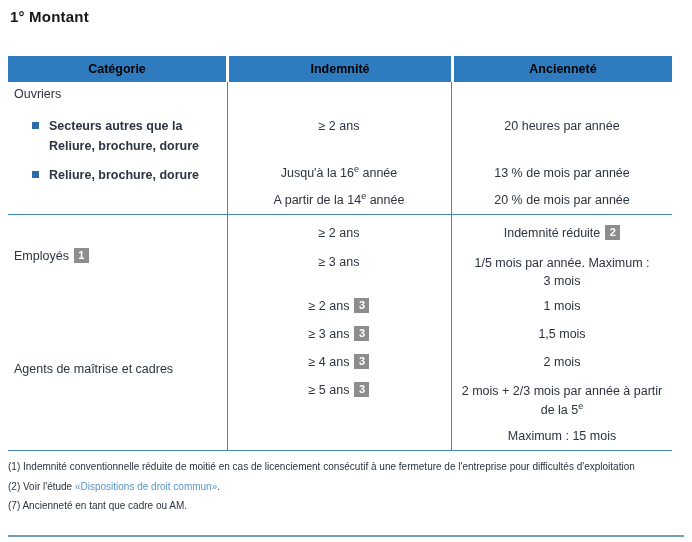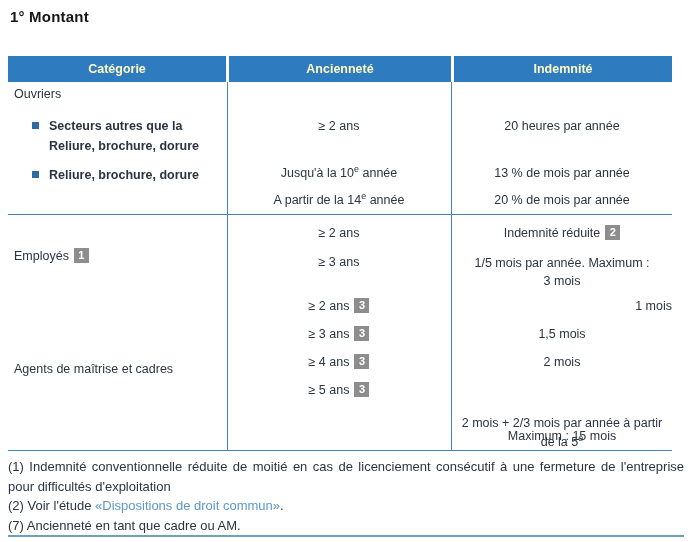--- a/index.html
+++ b/index.html
@@ -20,21 +20,21 @@
   .title{
     position:absolute;left:10px;top:8px;
     font-size:15px;font-weight:bold;color:#161616;letter-spacing:.2px;
   }
   
   .thead{
     position:absolute;left:8px;top:56px;width:664px;height:26px;
     display:grid;grid-template-columns:218px 222px 218px;column-gap:3px;
   }
   .th{
-    background:var(--header-bg);color:#fef9c3;font-size:12.5px;font-weight:bold;
+    background:var(--header-bg);color:#000000;font-size:12.5px;font-weight:bold;
     display:flex;align-items:center;justify-content:center;
   }
   
   .tbody{
     position:absolute;left:8px;top:82px;width:664px;height:368px;
     font-size:12.5px;line-height:16px;border-bottom:1px solid var(--line);
   }
   .vline{position:absolute;top:0;bottom:0;width:1px;background:var(--line);}
   .v1{left:219px}.v2{left:443px}
   .hline{position:absolute;left:0;width:664px;height:1px;background:var(--line);}
@@ -45,42 +45,42 @@
   .bitem{position:absolute;left:24px;width:196px;line-height:20px;white-space:nowrap;font-weight:bold;}
   .bsq{position:absolute;left:0;top:6px;width:7px;height:7px;background:var(--bullet);}
   .btxt{display:block;margin-left:17px;}
   .badge{
     display:inline-block;min-width:13px;height:15px;line-height:15px;padding:0 1px;
     background:var(--badge-bg);color:#fff;font-size:11px;font-weight:bold;
     text-align:center;margin-left:5px;vertical-align:1px;
   }
   sup{font-size:9px;line-height:0;}
   .two18{line-height:18px;}
-  .two19{line-height:19px;margin-top:32px;}
+  .two19{line-height:19px;}
   
   .footnotes{
     position:absolute;left:8px;top:457px;width:676px;
-    font-size:13px;line-height:19.5px;
+    font-size:10px;line-height:19.5px;
   }
   .fjust{text-align:justify;}
   .flink{color:var(--link);cursor:pointer;}
   .bottomline{
     position:absolute;left:8px;top:535px;width:676px;height:2px;
     background:var(--bottom-line);
   }
 </style>
 </head>
 <body>
 
 <div class="title">1° Montant</div>
 
 <div class="thead">
   <div class="th">Catégorie</div>
+  <div class="th">Indemnité</div>
   <div class="th">Ancienneté</div>
-  <div class="th">Indemnité</div>
 </div>
 
 <div class="tbody">
   <div class="vline v1"></div>
   <div class="vline v2"></div>
   <div class="hline h1"></div>
 
   <div class="blk" style="left:6px;top:4px;">Ouvriers</div>
 
   <div class="bitem" style="top:34px;">
@@ -90,21 +90,21 @@
       <span style="display:block">Reliure, brochure, dorure</span>
     </span>
   </div>
 
   <div class="bitem" style="top:83px;">
     <span class="bsq"></span>
     <span class="btxt">Reliure, brochure, dorure</span>
   </div>
 
   <div class="blk mid" style="top:36px;">≥ 2 ans</div>
-  <div class="blk mid" style="top:83px;"><span>Jusqu'à la 10</span><sup>e</sup><span> année</span></div>
+  <div class="blk mid" style="top:83px;"><span>Jusqu'à la 16</span><sup>e</sup><span> année</span></div>
   <div class="blk mid" style="top:110px;"><span>A partir de la 14</span><sup>e</sup><span> année</span></div>
 
   <div class="blk right" style="top:36px;">20 heures par année</div>
   <div class="blk right" style="top:83px;">13 % de mois par année</div>
   <div class="blk right" style="top:110px;">20 % de mois par année</div>
 
   <div class="blk" style="left:6px;top:166px;">
     <span>Employés</span><span class="badge">1</span>
   </div>
 
@@ -119,21 +119,21 @@
     <span style="display:block">3 mois</span>
   </div>
 
   <div class="blk" style="left:6px;top:279px;">Agents de maîtrise et cadres</div>
 
   <div class="blk mid" style="top:216px;"><span>≥ 2 ans</span><span class="badge">3</span></div>
   <div class="blk mid" style="top:244px;"><span>≥ 3 ans</span><span class="badge">3</span></div>
   <div class="blk mid" style="top:272px;"><span>≥ 4 ans</span><span class="badge">3</span></div>
   <div class="blk mid" style="top:300px;"><span>≥ 5 ans</span><span class="badge">3</span></div>
 
-  <div class="blk right" style="top:216px;text-align:right;">1 mois</div>
+  <div class="blk right" style="top:216px;">1 mois</div>
   <div class="blk right" style="top:244px;">1,5 mois</div>
   <div class="blk right" style="top:272px;">2 mois</div>
   <div class="blk right two19" style="top:300px;">
     <span style="display:block">2 mois + 2/3 mois par année à partir</span>
     <span style="display:block"><span>de la 5</span><sup>e</sup></span>
   </div>
   <div class="blk right" style="top:346px;">Maximum : 15 mois</div>
 </div>
 
 <div class="footnotes">

